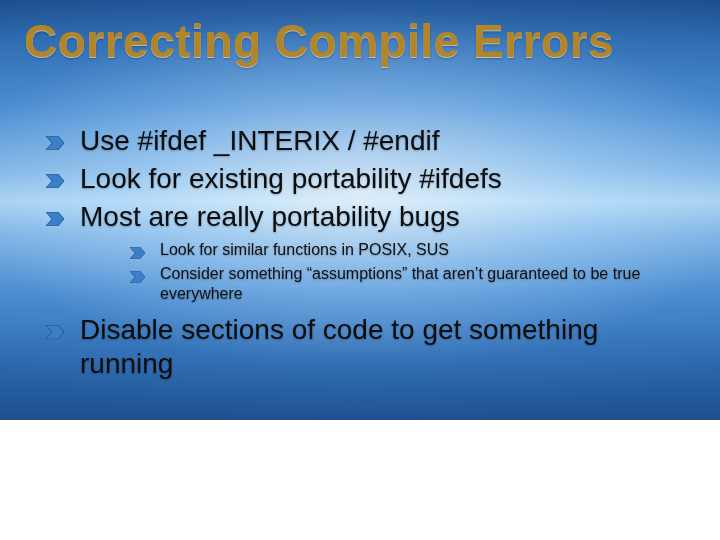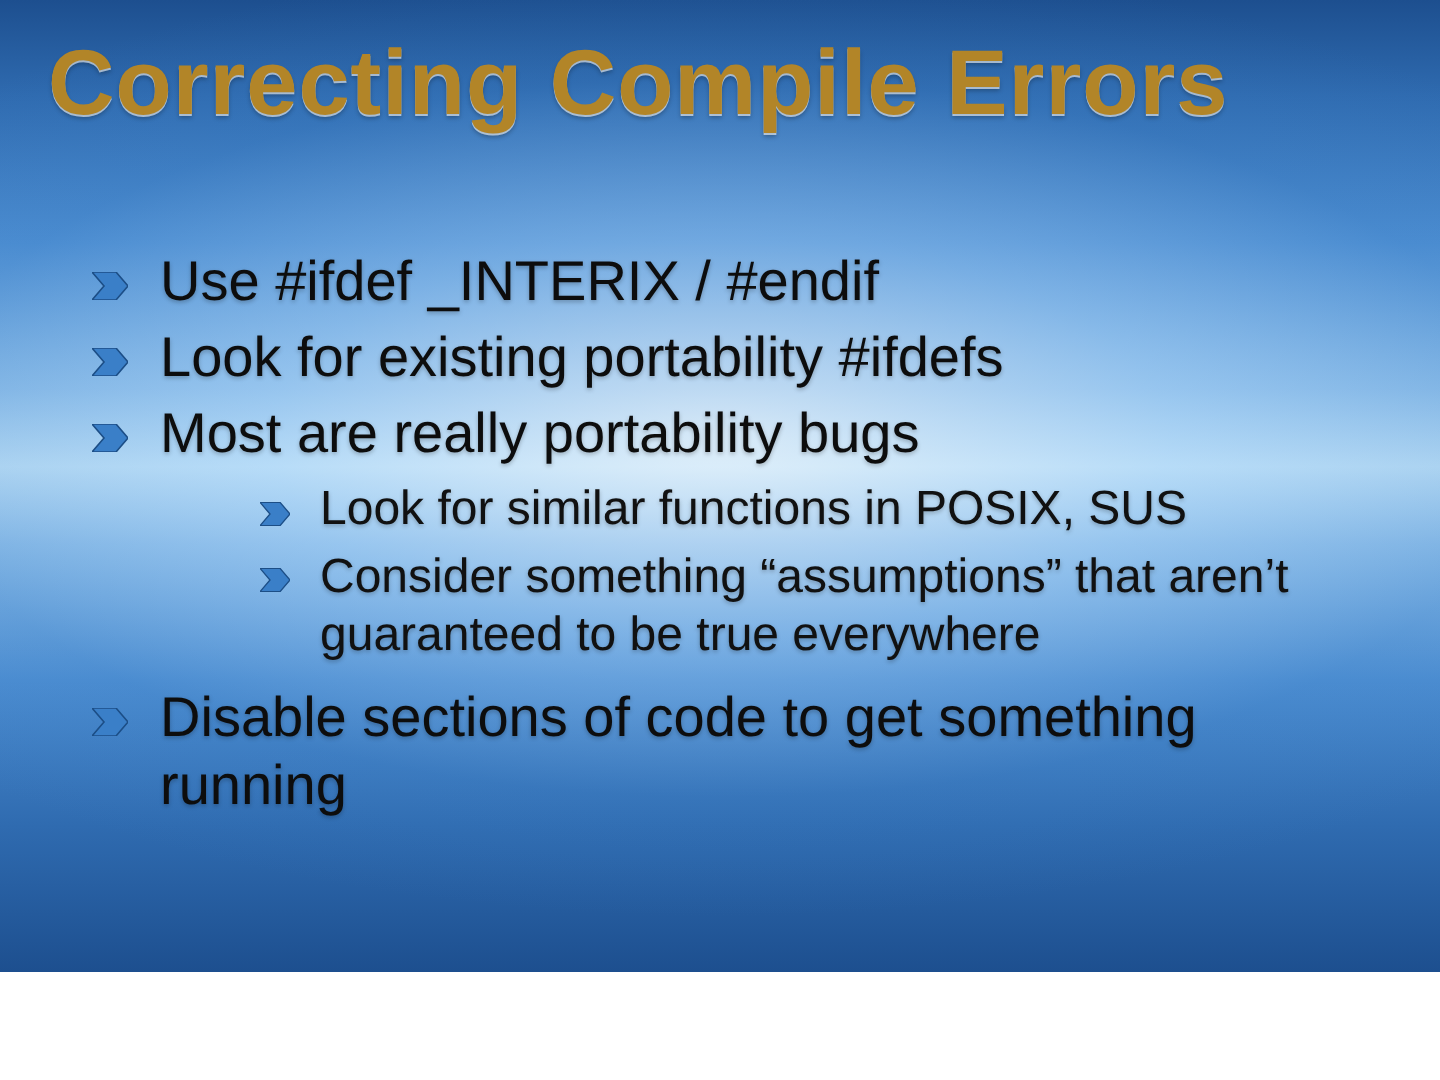--- a/index.html
+++ b/index.html
@@ -5,21 +5,21 @@
   html, body {
     margin: 0;
     padding: 0;
     width: 720px;
     height: 540px;
     overflow: hidden;
     font-family: Arial, Helvetica, sans-serif;
   }
   .slide {
     width: 720px;
-    height: 486px;
+    height: 420px;
     position: relative;
     background:
       radial-gradient(ellipse 900px 400px at 50% 45%, rgba(255,255,255,0.55) 0%, rgba(180,220,255,0.35) 25%, rgba(70,140,210,0.15) 45%, rgba(30,90,170,0) 60%),
       linear-gradient(180deg,
         #1d4f8f 0%,
         #2f6bb0 10%,
         #4b8cd0 25%,
         #87b9e6 40%,
         #b9dcf4 48%,
         #87b9e6 56%,
@@ -61,21 +61,21 @@
     color: #0d0d0d;
   }
   ul.lvl2 {
     list-style: none;
     margin: 6px 0 10px 0;
     padding: 0 0 0 50px;
   }
   ul.lvl2 > li {
     position: relative;
     padding-left: 30px;
-    font-size: 24px;
+    font-size: 16px;
     line-height: 1.22;
     margin-bottom: 4px;
     text-shadow: 0 1px 2px rgba(0,0,0,0.25);
     color: #111;
   }
   .bullet-icon {
     position: absolute;
     left: 0;
     top: 0.42em;
     width: 18px;

